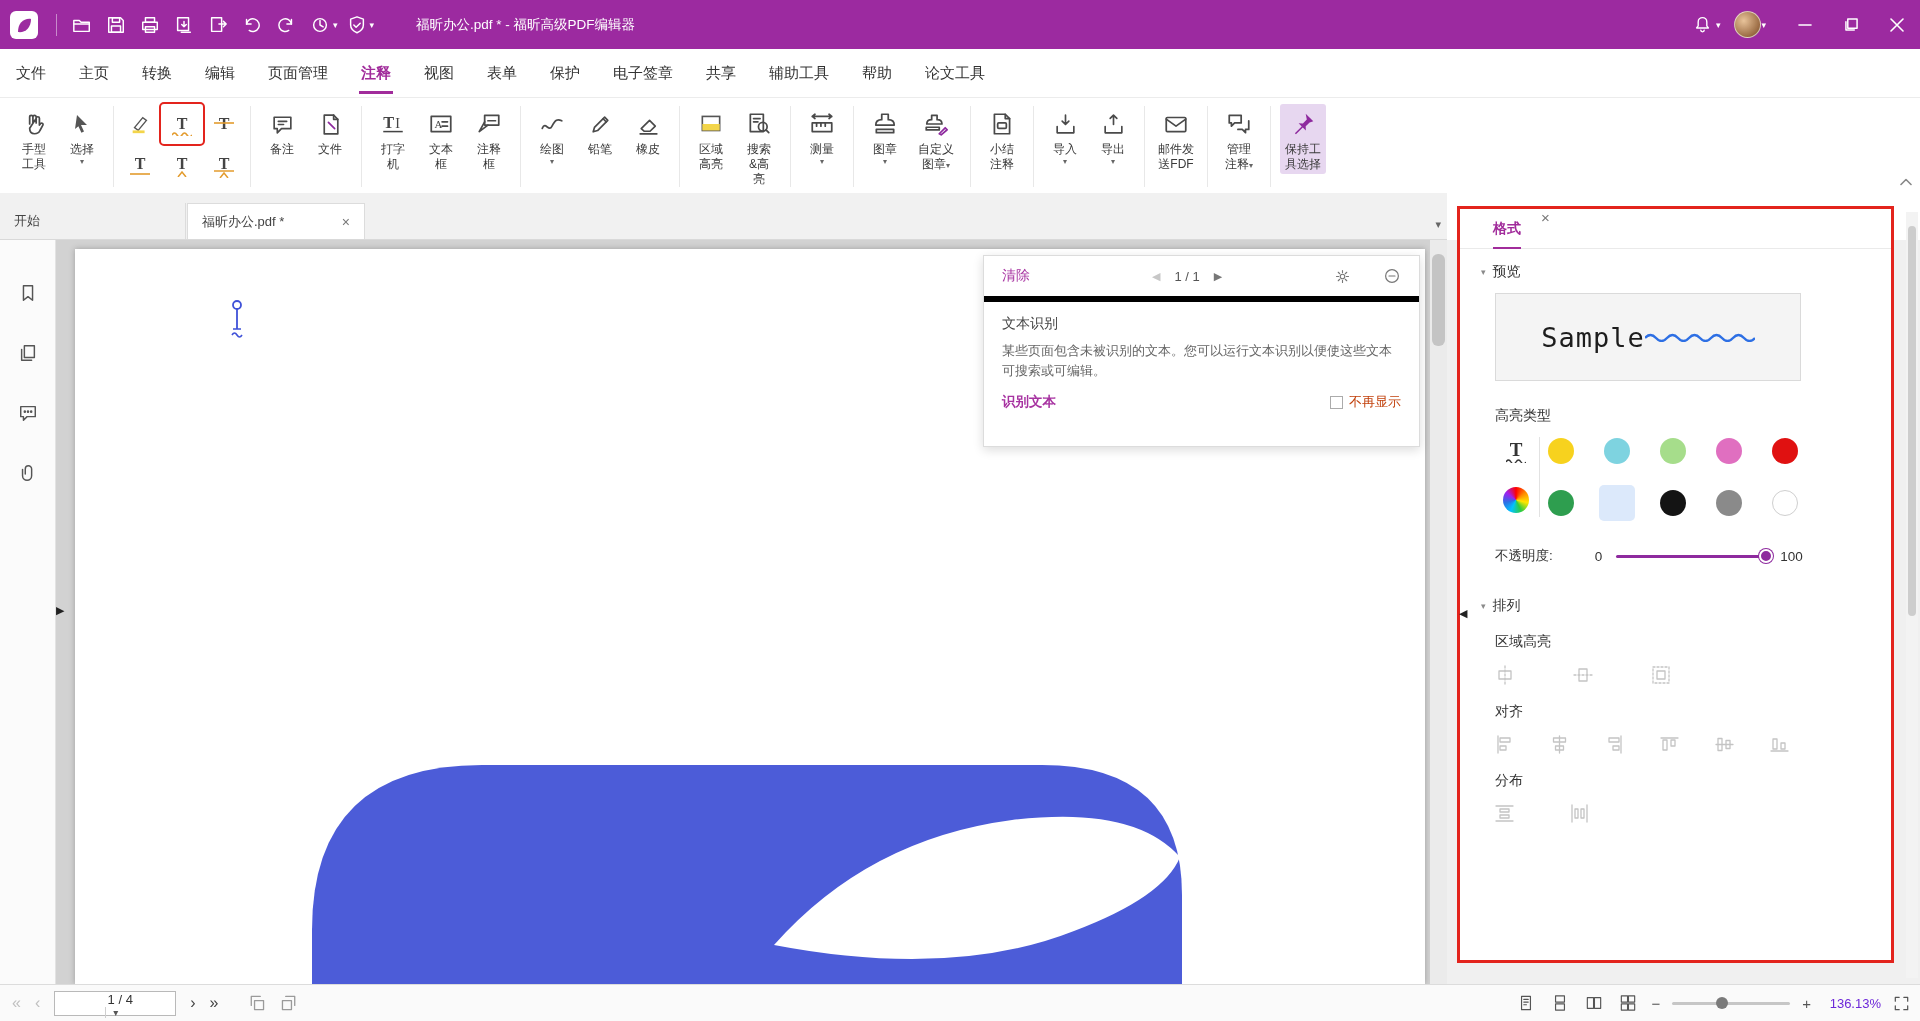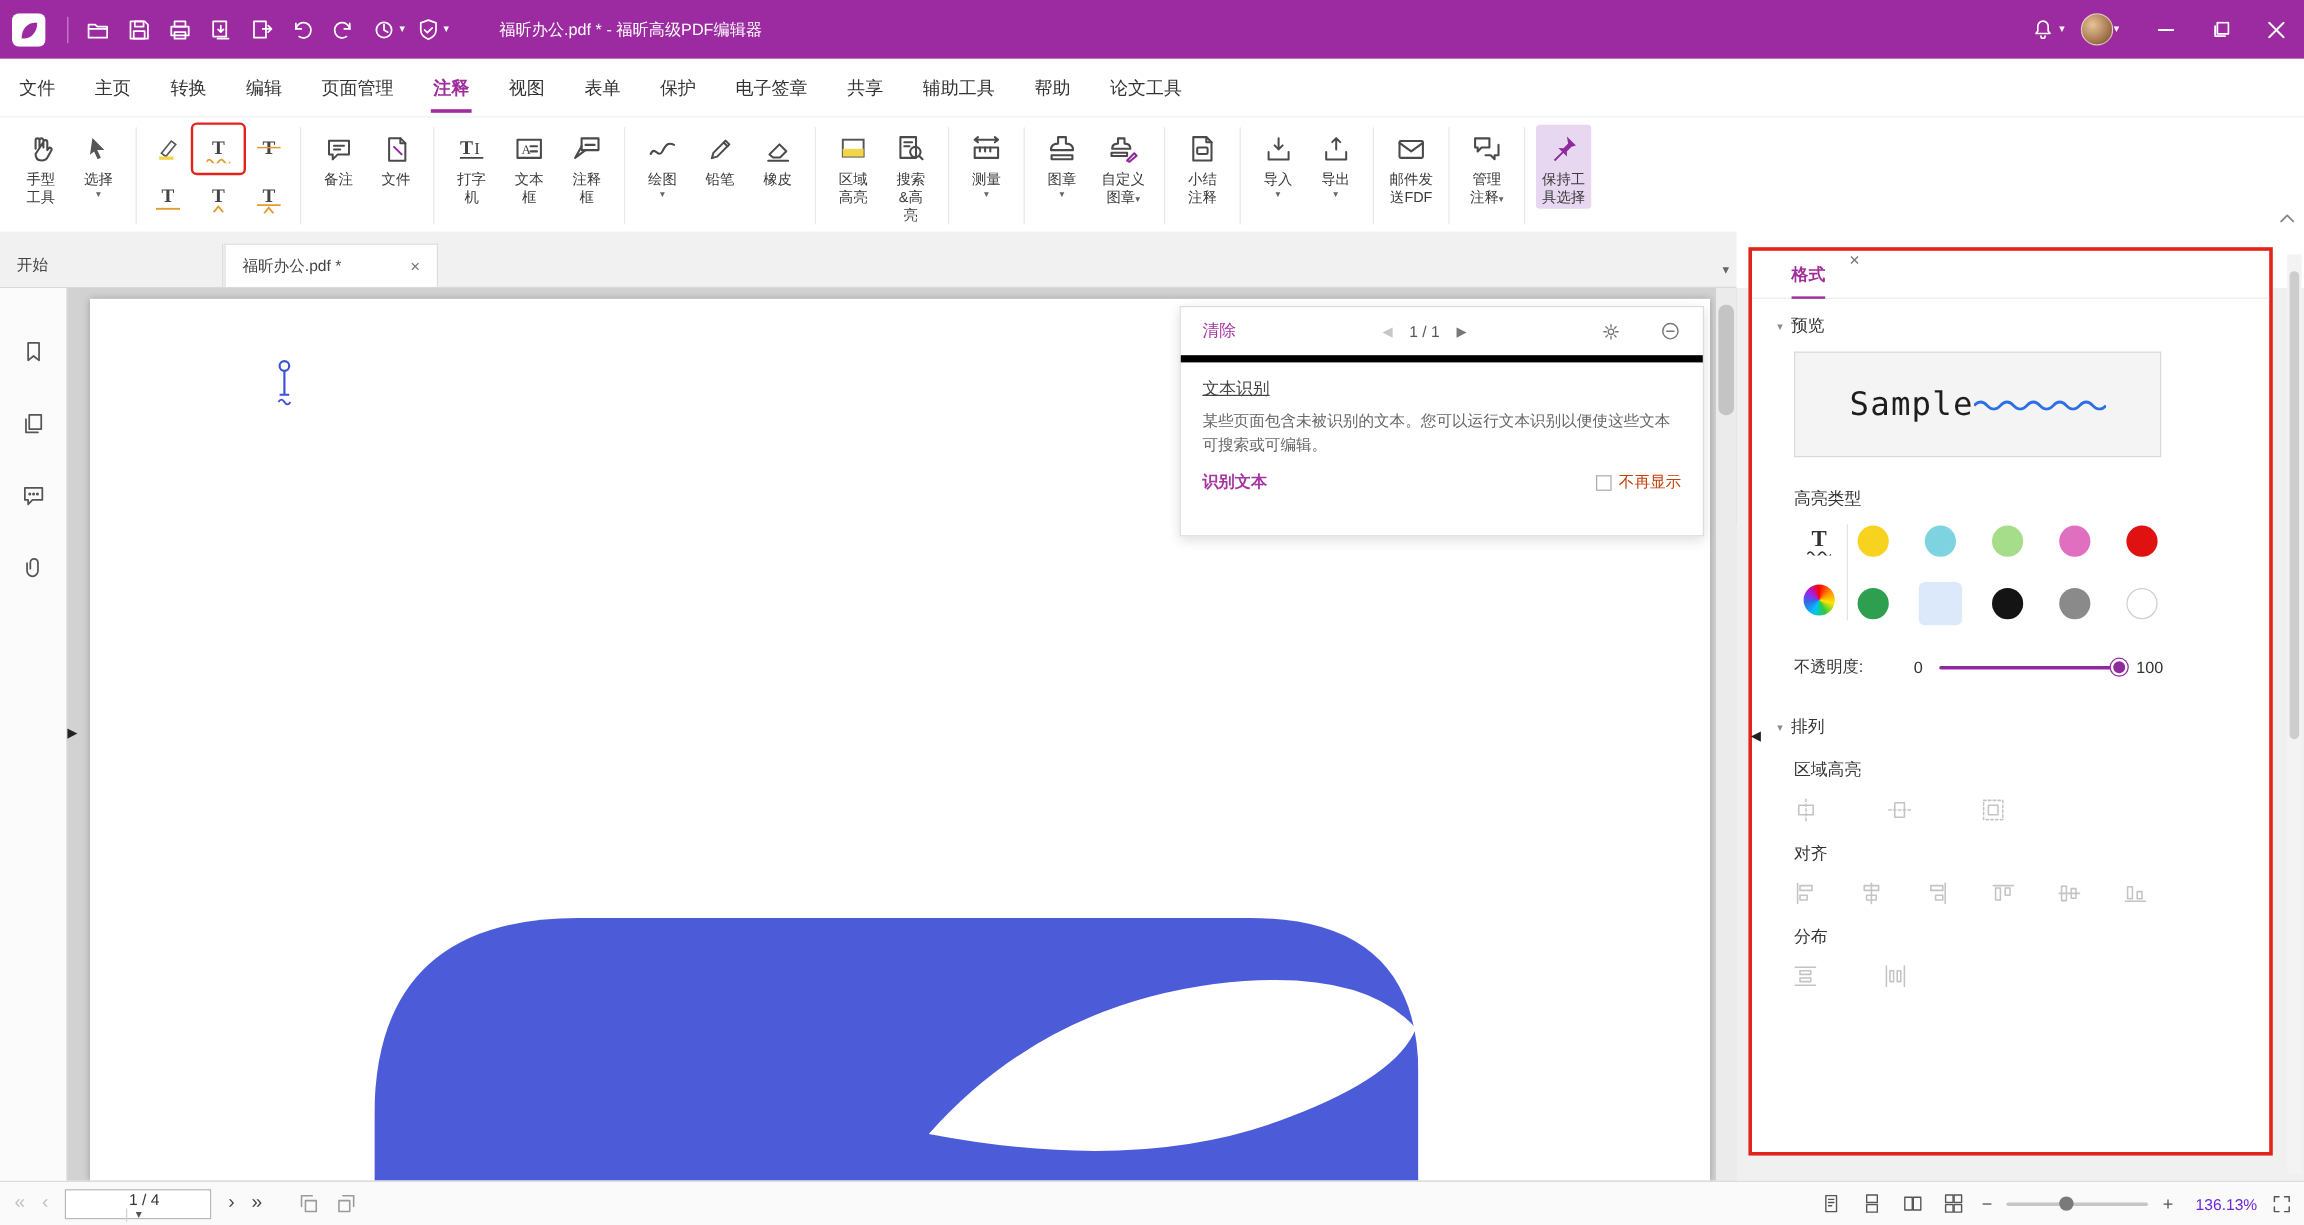--- a/index.html
+++ b/index.html
@@ -69,21 +69,21 @@
 
   
   .notify { position:absolute; left:927px; top:15px; width:437px; height:192px; background:#fff; border:1px solid #DCDCDC; box-shadow:0 3px 10px rgba(0,0,0,.14); }
   .notify-head { position:relative; height:46px; border-bottom:6px solid #000000; display:flex; align-items:center; padding:0 18px;text-align:center; }
   .notify-clear { color:#A733A1; font-size:14px; }
   .notify-nav { position:absolute; left:168px; display:flex; align-items:center; gap:14px; font-size:13px; color:#555; }
   .n-prev { color:#C7C7C7; font-size:11px; }
   .n-next { color:#777; font-size:11px; }
   .notify-tools { position:absolute; right:18px; display:flex; align-items:center; gap:32px; color:#777; }
   .notify-body { padding:13px 18px 0; }
-  .notify-title { font-size:14px; color:#444; margin-bottom:8px;text-decoration:underline; }
+  .notify-title { font-size:14px; color:#444; margin-bottom:8px; }
   .notify-text { font-size:13px; color:#666; line-height:20px; }
   .notify-foot { display:flex; align-items:center; margin-top:12px; }
   .notify-action { color:#A733A1; font-size:13.5px;font-weight:bold; }
   .notify-dismiss { margin-left:auto; display:flex; align-items:center; gap:6px; color:#c2410c; font-size:13px; }
   .cbx { width:13px; height:13px; border:1px solid #ABABAB; background:#fff; display:inline-block; }
 
   
   .right-gutter { position:absolute; left:1447px; top:198px; width:473px; height:786px; background:#F0F0F0; }
   .rscroll { position:absolute; right:2px; top:212px; width:12px; height:766px; background:#F3F3F3; }
   .rscroll .thumb { position:absolute; left:2px; top:14px; width:8px; height:390px; background:#CDCDCD; border-radius:4px; }

